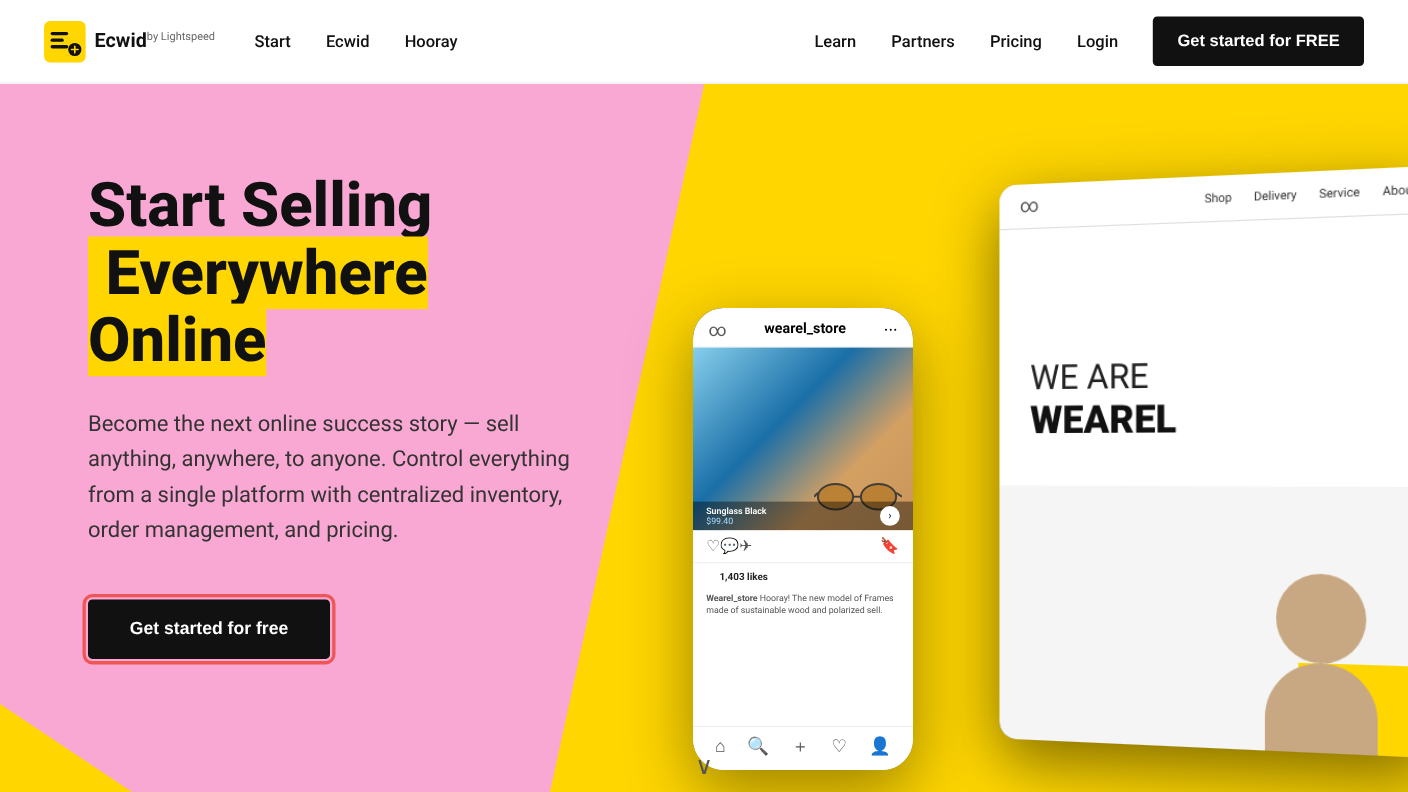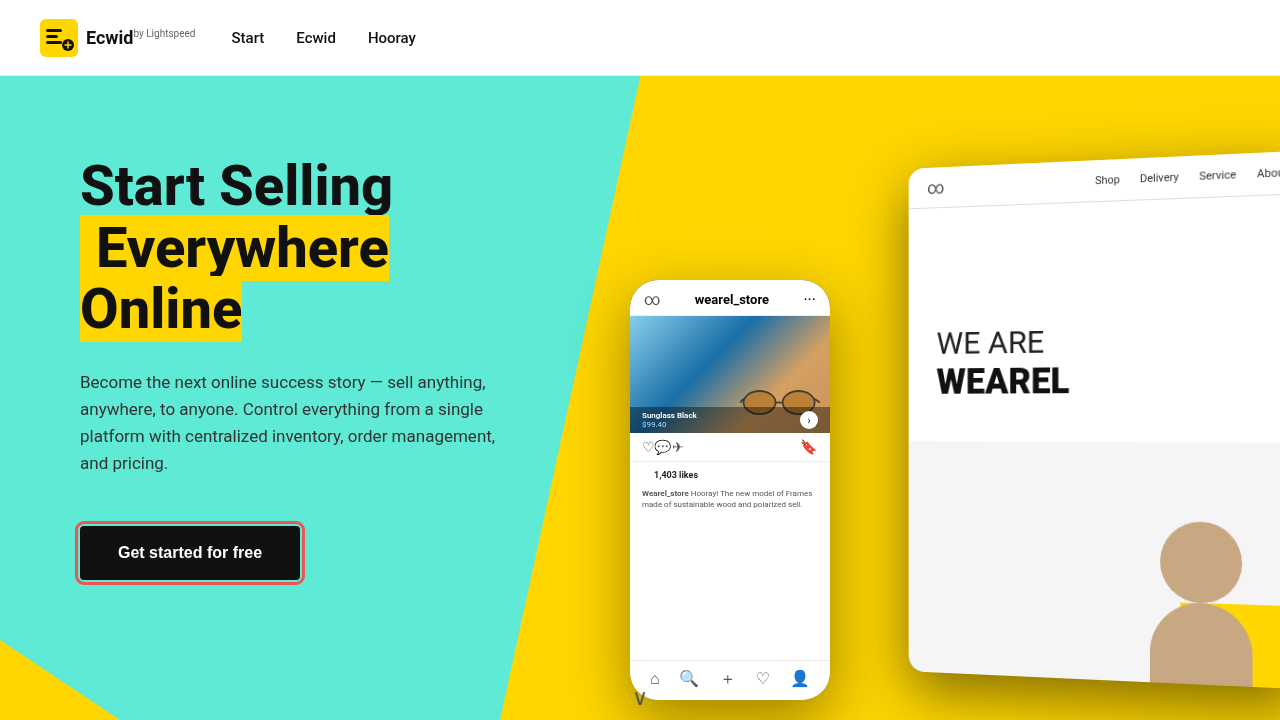--- a/index.html
+++ b/index.html
@@ -78,21 +78,21 @@
       cursor: pointer;
       white-space: nowrap;
     }
 
     
     .hero {
       display: flex;
       position: relative;
       height: 644px;
       overflow: hidden;
-      background: #5eead4;
+      background: #f9a8d4;
     }
 
     
     .yellow-bg {
       position: absolute;
       right: 0;
       top: 0;
       width: 780px;
       height: 100%;
       background: #FFD600;
@@ -128,21 +128,21 @@
       margin-bottom: 28px;
     }
 
     .hero-title .highlight {
       background: #FFD600;
       display: inline;
       padding-left: 16px;
     }
 
     .hero-desc {
-      font-size: 17px;
+      font-size: 20px;
       color: #333;
       line-height: 1.6;
       max-width: 440px;
       margin-bottom: 48px;
     }
 
     .btn-free {
       background: #111;
       color: #fff;
       border: 2px solid #111;
@@ -192,21 +192,21 @@
       justify-content: space-between;
       padding: 10px 14px 6px;
       border-bottom: 1px solid #eee;
     }
     .phone-logo-sm {
       font-size: 13px;
       font-weight: 700;
     }
     .phone-img-area {
       width: 100%;
-      height: 117px;
+      height: 166px;
       background: linear-gradient(135deg, #87CEEB 0%, #1a6fa8 40%, #d4a062 70%, #c8945a 100%);
       position: relative;
       overflow: hidden;
     }
     .phone-sunglasses {
       position: absolute;
       bottom: 10px;
       right: 10px;
       width: 80px;
       height: 40px;
@@ -347,20 +347,27 @@
         <span class="logo-ecwid">Ecwid</span>
         <span class="logo-sub">by Lightspeed</span>
       </div>
     </a>
     <ul class="nav-links">
       <li><a href="#">Start</a></li>
       <li><a href="#">Ecwid</a></li>
       <li><a href="#">Hooray</a></li>
     </ul>
   </div>
+  <div class="navbar-right">
+    <a href="#">Learn</a>
+    <a href="#">Partners</a>
+    <a href="#">Pricing</a>
+    <a href="#">Login</a>
+    <button class="btn-cta">Get started for FREE</button>
+  </div>
 </nav>
 
 <section class="hero">
   <div class="yellow-bg"></div>
   <div class="yellow-corner"></div>
 
   <div class="hero-content">
     <h1 class="hero-title">
       <span>Start Selling</span><br>
       <span class="highlight">Everywhere Online</span>

